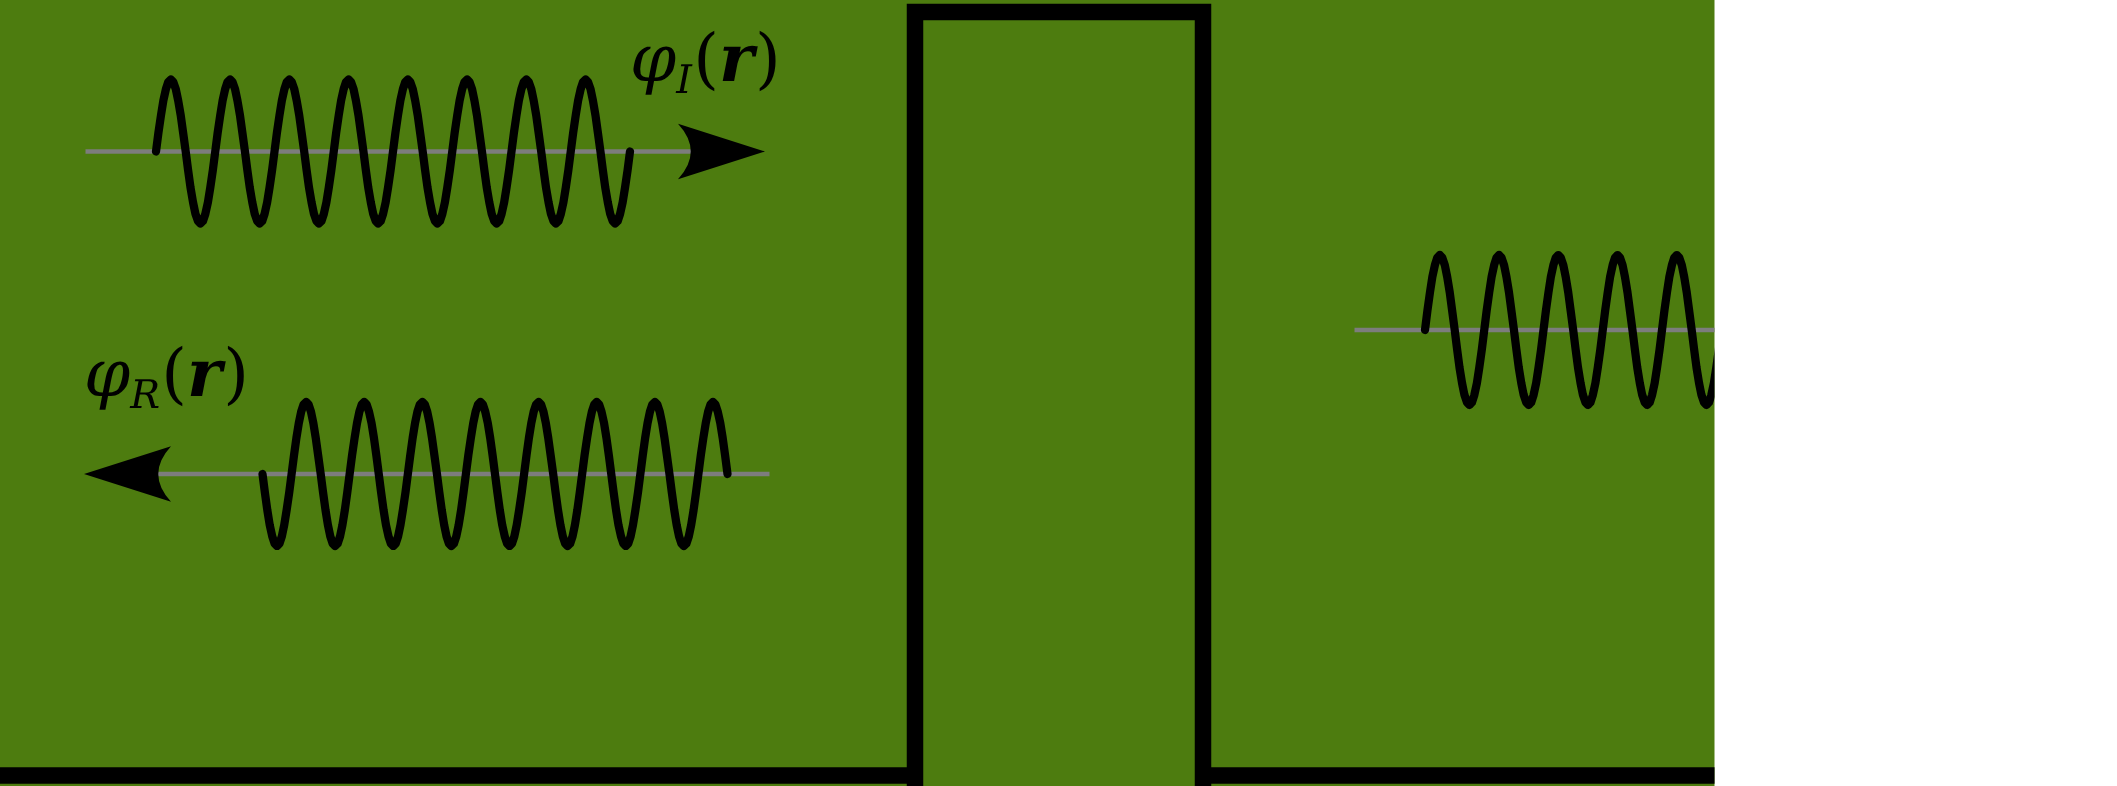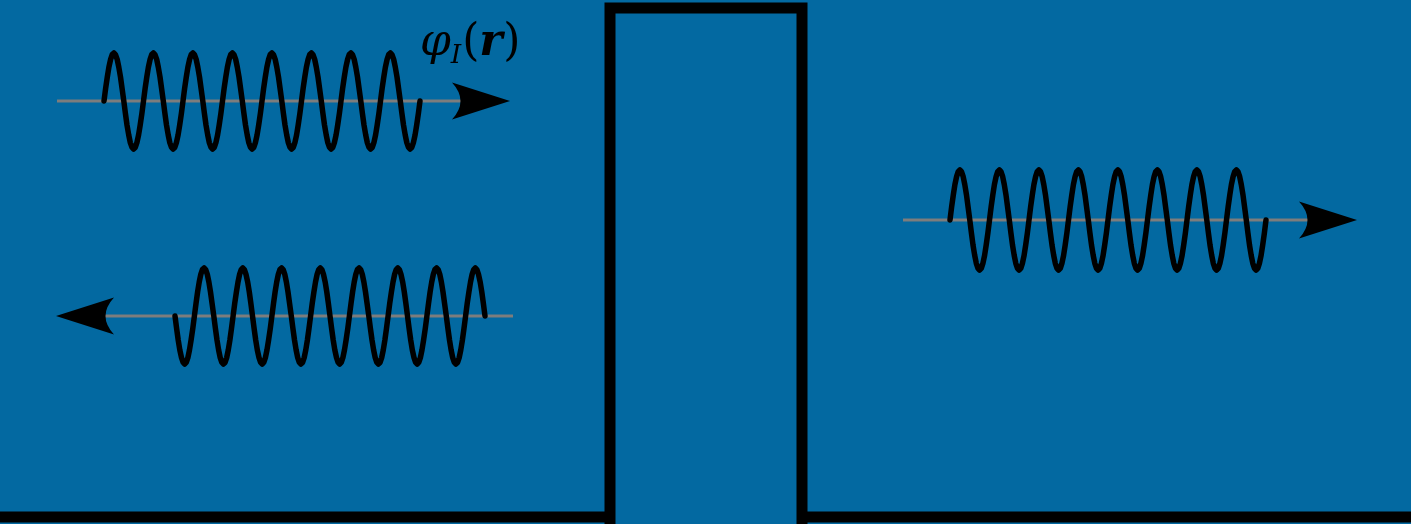--- a/index.html
+++ b/index.html
@@ -2,23 +2,23 @@
 <html><head>
 <meta charset="utf-8">
 <style>
   html, body {
     margin: 0;
     padding: 0;
     background: #ffffff;
   }
   .stage {
     position: relative;
-    width: 1411px;
+    width: 1143px;
     height: 524px;
-    background: #0369a1;
+    background: #4d7c0f;
     overflow: hidden;
   }
   .stage svg {
     position: absolute;
     left: 0;
     top: 0;
   }
   .wave-label {
     position: absolute;
     font-family: "DejaVu Serif", "Liberation Serif", serif;
@@ -96,15 +96,18 @@
       <line class="axis" x1="903" y1="220" x2="1318" y2="220"></line>
       <path class="arrowhead" d="M 1357 220 L 1299 201.5 Q 1316 220 1299 238.5 Z"></path>
       <path class="wave" d="M 950.0 220.0 L 951.6 207.1 L 953.3 195.0 L 954.9 184.6 L 956.6 176.7 L 958.2 171.7 L 959.9 170.0 L 961.5 171.7 L 963.2 176.7 L 964.8 184.6 L 966.5 195.0 L 968.1 207.1 L 969.8 220.0 L 971.4 232.9 L 973.0 245.0 L 974.7 255.4 L 976.3 263.3 L 978.0 268.3 L 979.6 270.0 L 981.3 268.3 L 982.9 263.3 L 984.6 255.4 L 986.2 245.0 L 987.9 232.9 L 989.5 220.0 L 991.1 207.1 L 992.8 195.0 L 994.4 184.6 L 996.1 176.7 L 997.7 171.7 L 999.4 170.0 L 1001.0 171.7 L 1002.7 176.7 L 1004.3 184.6 L 1006.0 195.0 L 1007.6 207.1 L 1009.3 220.0 L 1010.9 232.9 L 1012.5 245.0 L 1014.2 255.4 L 1015.8 263.3 L 1017.5 268.3 L 1019.1 270.0 L 1020.8 268.3 L 1022.4 263.3 L 1024.1 255.4 L 1025.7 245.0 L 1027.4 232.9 L 1029.0 220.0 L 1030.6 207.1 L 1032.3 195.0 L 1033.9 184.6 L 1035.6 176.7 L 1037.2 171.7 L 1038.9 170.0 L 1040.5 171.7 L 1042.2 176.7 L 1043.8 184.6 L 1045.5 195.0 L 1047.1 207.1 L 1048.8 220.0 L 1050.4 232.9 L 1052.0 245.0 L 1053.7 255.4 L 1055.3 263.3 L 1057.0 268.3 L 1058.6 270.0 L 1060.3 268.3 L 1061.9 263.3 L 1063.6 255.4 L 1065.2 245.0 L 1066.9 232.9 L 1068.5 220.0 L 1070.1 207.1 L 1071.8 195.0 L 1073.4 184.6 L 1075.1 176.7 L 1076.7 171.7 L 1078.4 170.0 L 1080.0 171.7 L 1081.7 176.7 L 1083.3 184.6 L 1085.0 195.0 L 1086.6 207.1 L 1088.3 220.0 L 1089.9 232.9 L 1091.5 245.0 L 1093.2 255.4 L 1094.8 263.3 L 1096.5 268.3 L 1098.1 270.0 L 1099.8 268.3 L 1101.4 263.3 L 1103.1 255.4 L 1104.7 245.0 L 1106.4 232.9 L 1108.0 220.0 L 1109.6 207.1 L 1111.3 195.0 L 1112.9 184.6 L 1114.6 176.7 L 1116.2 171.7 L 1117.9 170.0 L 1119.5 171.7 L 1121.2 176.7 L 1122.8 184.6 L 1124.5 195.0 L 1126.1 207.1 L 1127.8 220.0 L 1129.4 232.9 L 1131.0 245.0 L 1132.7 255.4 L 1134.3 263.3 L 1136.0 268.3 L 1137.6 270.0 L 1139.3 268.3 L 1140.9 263.3 L 1142.6 255.4 L 1144.2 245.0 L 1145.9 232.9 L 1147.5 220.0 L 1149.1 207.1 L 1150.8 195.0 L 1152.4 184.6 L 1154.1 176.7 L 1155.7 171.7 L 1157.4 170.0 L 1159.0 171.7 L 1160.7 176.7 L 1162.3 184.6 L 1164.0 195.0 L 1165.6 207.1 L 1167.3 220.0 L 1168.9 232.9 L 1170.5 245.0 L 1172.2 255.4 L 1173.8 263.3 L 1175.5 268.3 L 1177.1 270.0 L 1178.8 268.3 L 1180.4 263.3 L 1182.1 255.4 L 1183.7 245.0 L 1185.4 232.9 L 1187.0 220.0 L 1188.6 207.1 L 1190.3 195.0 L 1191.9 184.6 L 1193.6 176.7 L 1195.2 171.7 L 1196.9 170.0 L 1198.5 171.7 L 1200.2 176.7 L 1201.8 184.6 L 1203.5 195.0 L 1205.1 207.1 L 1206.8 220.0 L 1208.4 232.9 L 1210.0 245.0 L 1211.7 255.4 L 1213.3 263.3 L 1215.0 268.3 L 1216.6 270.0 L 1218.3 268.3 L 1219.9 263.3 L 1221.6 255.4 L 1223.2 245.0 L 1224.9 232.9 L 1226.5 220.0 L 1228.1 207.1 L 1229.8 195.0 L 1231.4 184.6 L 1233.1 176.7 L 1234.7 171.7 L 1236.4 170.0 L 1238.0 171.7 L 1239.7 176.7 L 1241.3 184.6 L 1243.0 195.0 L 1244.6 207.1 L 1246.3 220.0 L 1247.9 232.9 L 1249.5 245.0 L 1251.2 255.4 L 1252.8 263.3 L 1254.5 268.3 L 1256.1 270.0 L 1257.8 268.3 L 1259.4 263.3 L 1261.1 255.4 L 1262.7 245.0 L 1264.4 232.9 L 1266.0 220.0"></path>
     </g>
   </svg>
 
   <div class="wave-label" style="left:420px; top:16px;">
     <span class="phi">φ</span><span class="sub">I</span><span class="paren">(</span><span class="rvar">r</span><span class="paren">)</span>
   </div>
 
+  <div class="wave-label" style="left:56px; top:226px;">
+    <span class="phi">φ</span><span class="sub">R</span><span class="paren">(</span><span class="rvar">r</span><span class="paren">)</span>
+  </div>
 
 
 </div>
 
 </body></html>

